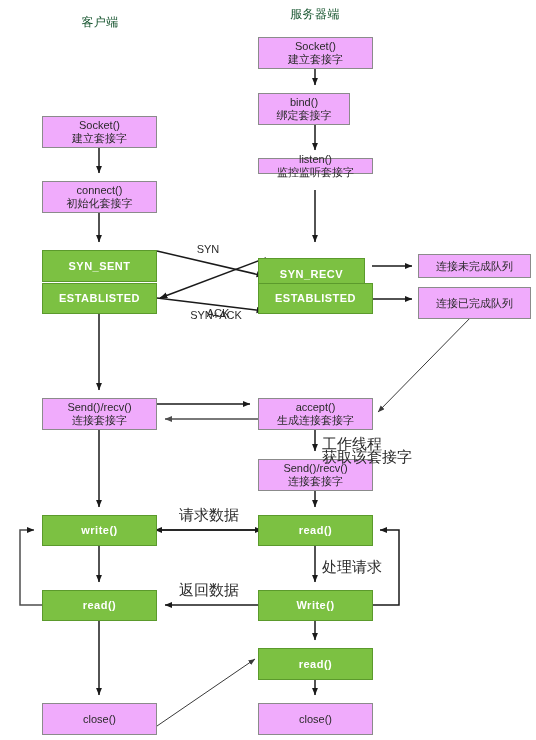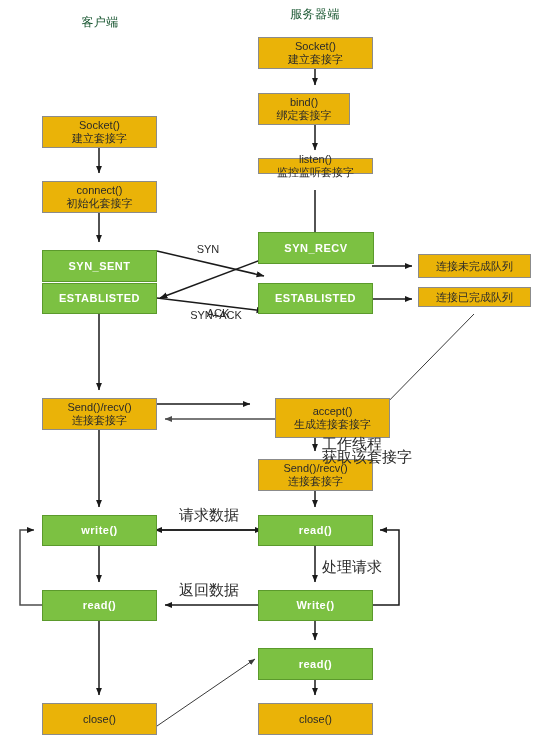--- a/index.html
+++ b/index.html
@@ -33,21 +33,21 @@
     box-sizing:border-box;
     display:flex;
     flex-direction:column;
     align-items:center;
     justify-content:center;
     text-align:center;
     line-height:1.18;
     font-size:11px;
   }
   .node.plain{
-    background:#eab308;
+    background:#f0abfc;
     border:1px solid #8b8b8b;
     color:#2a2a2a;
   }
   .node.green{
     background:#7cc142;
     border:1px solid #5b9a2c;
     color:#ffffff;
     font-weight:bold;
     letter-spacing:.5px;
     font-size:11px;
@@ -178,29 +178,29 @@
   <div class="node plain" style="left:258px;top:93px;width:92px;height:32px;">
     <span>bind()</span>
     <span class="l2">绑定套接字</span>
   </div>
 
   <div class="node plain" style="left:258px;top:158px;width:115px;height:16px;">
     <span>listen()</span>
     <span class="l2">监控监听套接字</span>
   </div>
 
-  <div class="node green" style="left:258px;top:232px;width:116px;height:32px;">
+  <div class="node green" style="left:258px;top:258px;width:107px;height:32px;">
     <span>SYN_RECV</span>
   </div>
 
   <div class="node green" style="left:258px;top:283px;width:115px;height:31px;">
     <span>ESTABLISTED</span>
   </div>
 
-  <div class="node plain" style="left:258px;top:398px;width:115px;height:40px;margin-left:17px;">
+  <div class="node plain" style="left:258px;top:398px;width:115px;height:32px;">
     <span>accept()</span>
     <span class="l2">生成连接套接字</span>
   </div>
 
   <div class="node plain" style="left:258px;top:459px;width:115px;height:32px;">
     <span>Send()/recv()</span>
     <span class="l2">连接套接字</span>
   </div>
 
   <div class="node green" style="left:258px;top:515px;width:115px;height:31px;">
@@ -216,21 +216,21 @@
   </div>
 
   <div class="node plain" style="left:258px;top:703px;width:115px;height:32px;">
     <span>close()</span>
   </div>
 
   <div class="node plain" style="left:418px;top:254px;width:113px;height:24px;">
     <span>连接未完成队列</span>
   </div>
 
-  <div class="node plain" style="left:418px;top:287px;width:113px;height:20px;">
+  <div class="node plain" style="left:418px;top:287px;width:113px;height:32px;">
     <span>连接已完成队列</span>
   </div>
 
   <div class="edge-label" style="left:168px;top:243px;width:80px;">SYN</div>
   <div class="edge-label" style="left:171px;top:264px;width:90px;margin-top:45px;">SYN+ACK</div>
   <div class="edge-label" style="left:178px;top:307px;width:80px;">ACK</div>
 
   <div class="edge-label cn" style="left:322px;top:435px;width:86px;text-align:left;">工作线程</div>
   <div class="edge-label cn" style="left:322px;top:448px;width:92px;text-align:left;">获取该套接字</div>
 

